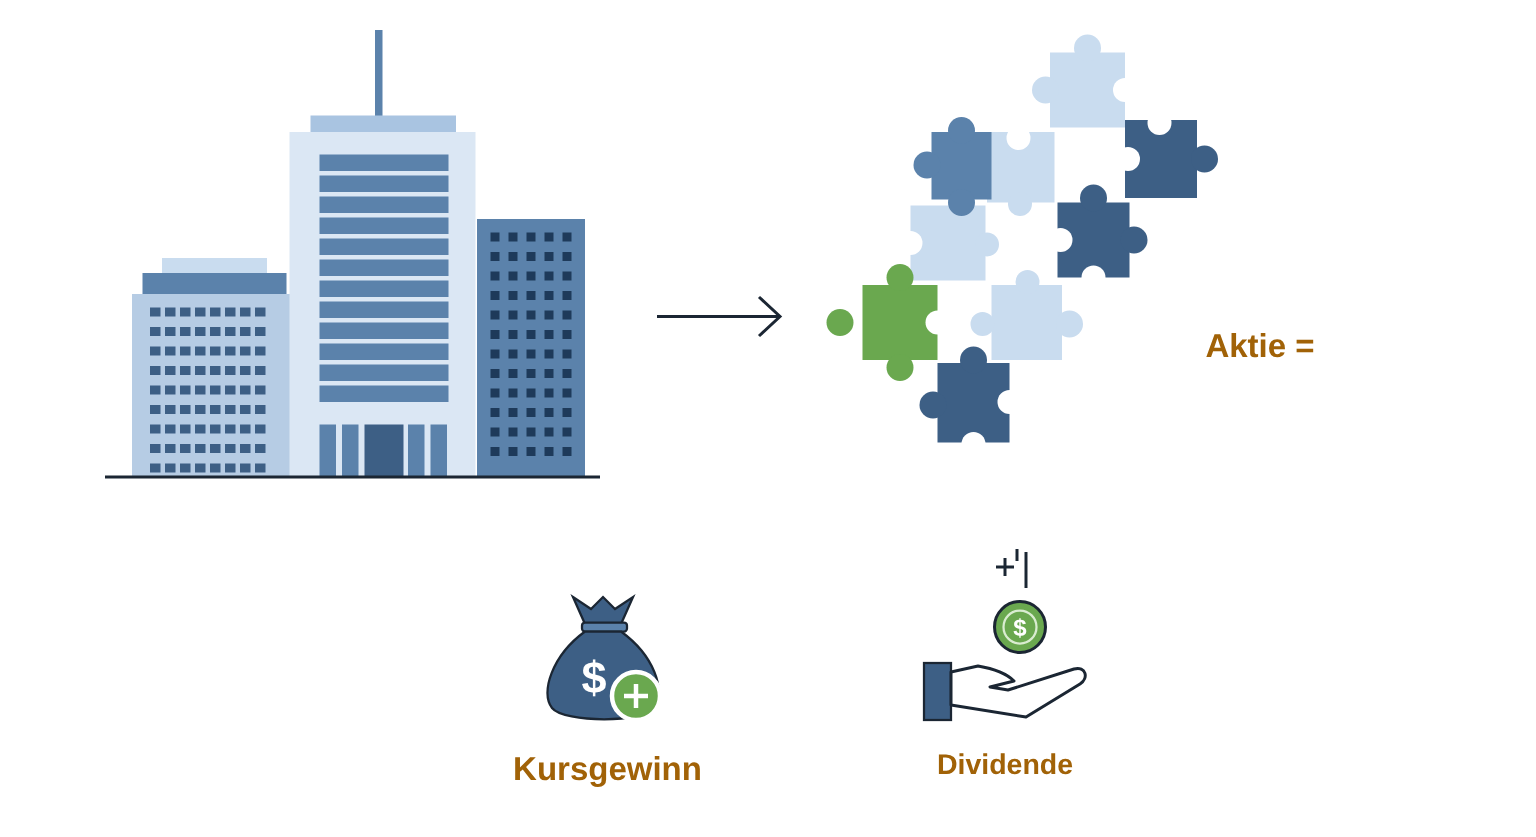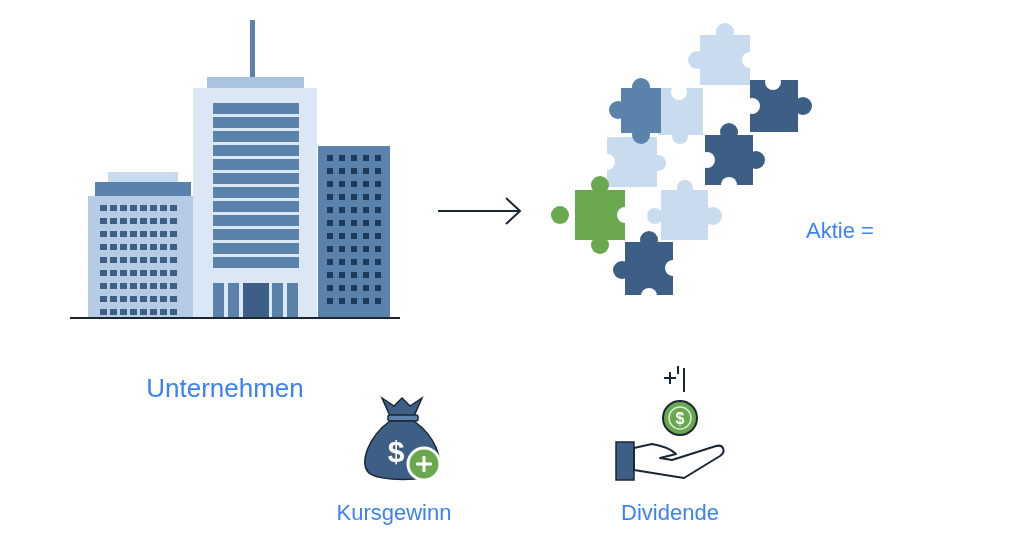--- a/index.html
+++ b/index.html
@@ -1,25 +1,25 @@
 <!DOCTYPE html>
 <html><head>
 <meta charset="utf-8">
 <style>
   html, body { margin: 0; padding: 0; }
   body {
     width: 1024px; height: 558px; background: #ffffff; position: relative; overflow: hidden;
     font-family: "Liberation Sans", "DejaVu Sans", sans-serif; color: #1b2633;
   }
   .abs { position: absolute; }
-  .label { font-weight: normal; text-align: center; color: #3b82f6; }
+  .label { font-weight: bold; text-align: center; color: #a16207; }
   #company-name { left: 110px; top: 368px; width: 230px; font-size: 26px; line-height: 40px; }
   #aktie-caption { left: 700px; top: 214px; width: 280px; font-size: 22px; line-height: 34px; }
-  #kurs-label { left: 309px; top: 500px; width: 170px; font-size: 22px; }
-  #div-label { left: 600px; top: 500px; width: 140px; font-size: 22px; }
+  #kurs-label { left: 320px; top: 500px; width: 170px; font-size: 22px; }
+  #div-label { left: 600px; top: 500px; width: 140px; font-size: 19px; }
   svg { position: absolute; overflow: visible; }
 </style>
 </head>
 <body>
 
 <svg width="340" height="320" style="left:65px;top:15px;" viewBox="0 0 340 320">
 
   <rect x="43" y="157" width="70" height="12" fill="#c9dcef"></rect>
   <rect x="30" y="167" width="96" height="14" fill="#5b82ab"></rect>
   <rect x="23" y="181" width="106" height="122" fill="#b6cce4"></rect>
@@ -152,21 +152,20 @@
       <circle cx="55" cy="225" r="9"></circle>
   </g>
   <circle cx="80" cy="195" r="8" fill="#ffffff"></circle>
 </svg>
 
 <div id="aktie-caption" class="abs label">
   <div>Aktie =</div>
 </div>
 
 <div id="company-name" class="abs label">
-  <div>Unternehmen</div>
 </div>
 
 <svg width="100" height="100" style="left:352px;top:392px;" viewBox="0 0 100 100">
   <path d="M30 6 L42 14 L50 6 L58 14 L70 6 L62 24 L38 24 Z" fill="#3d5f85" stroke="#1b2633" stroke-width="1.5"></path>
   <rect x="36" y="23" width="30" height="6" rx="2" fill="#5b82ab" stroke="#1b2633" stroke-width="1.5"></rect>
   <path d="M38 29 C16 45 8 70 16 80 C24 90 78 90 84 80 C92 68 84 45 62 29 Z" fill="#3d5f85" stroke="#1b2633" stroke-width="1.5"></path>
   <text x="44" y="70" font-size="30" font-weight="bold" fill="#ffffff" text-anchor="middle" font-family="Liberation Sans, sans-serif">$</text>
   <circle cx="72" cy="72" r="16" fill="#6aa84f" stroke="#ffffff" stroke-width="3"></circle>
   <line x1="64" y1="72" x2="80" y2="72" stroke="#fff" stroke-width="3"></line>
   <line x1="72" y1="64" x2="72" y2="80" stroke="#fff" stroke-width="3"></line>

